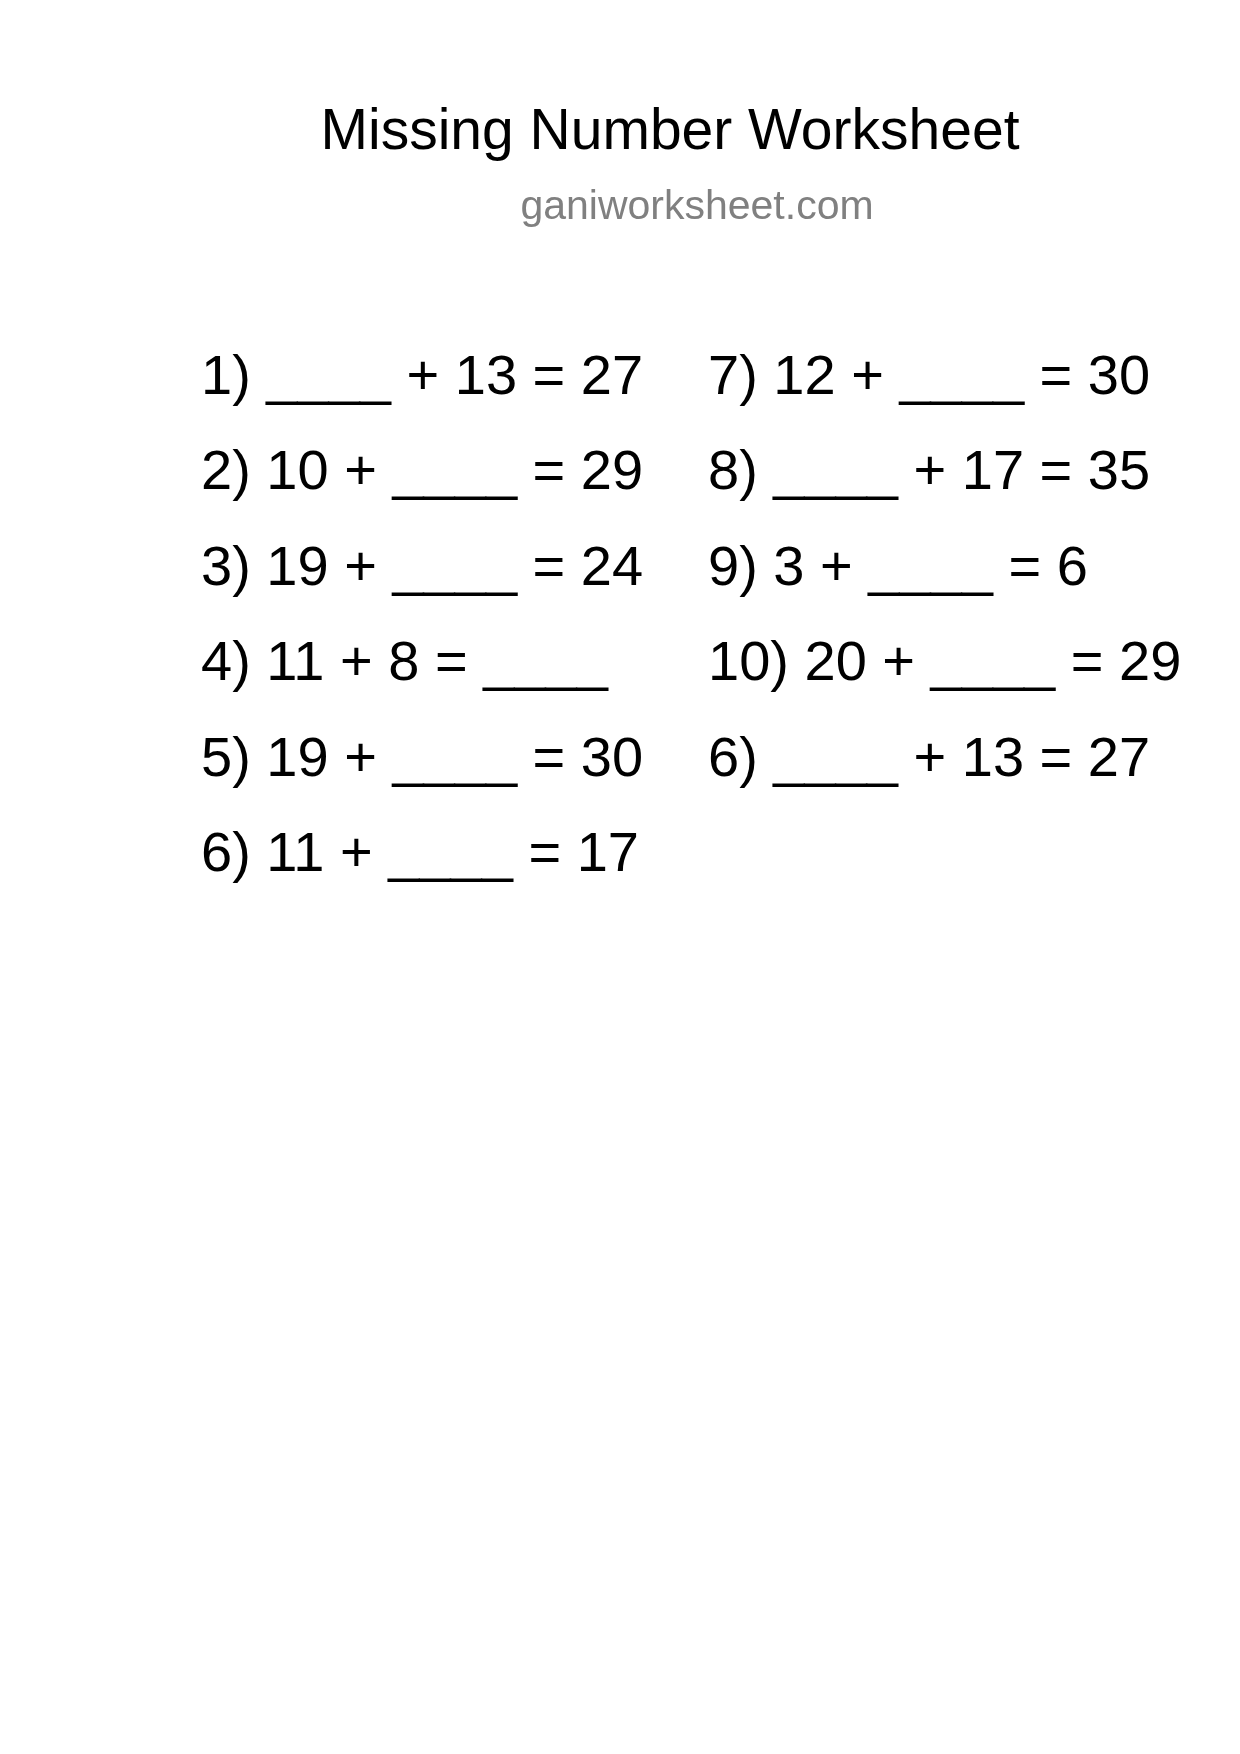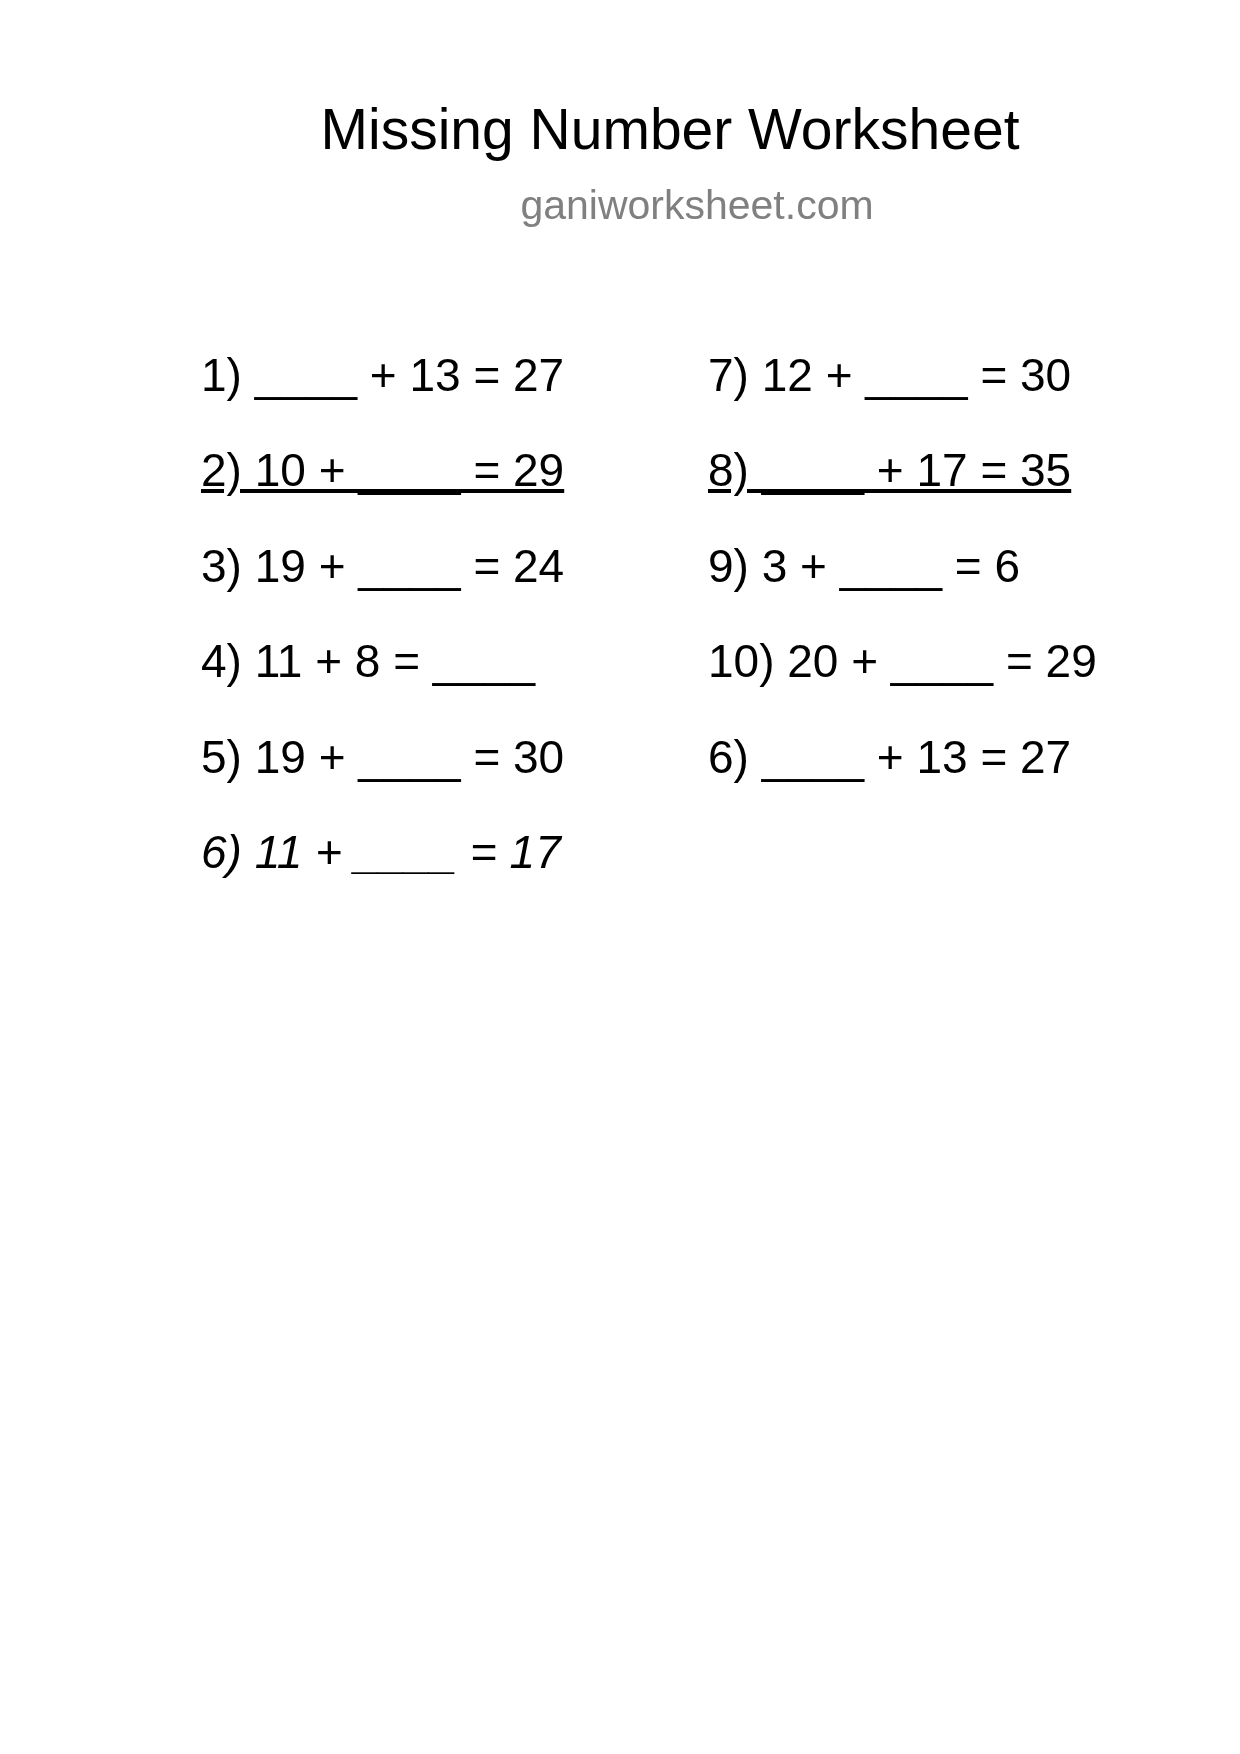--- a/index.html
+++ b/index.html
@@ -33,32 +33,32 @@
       width: 1394px;
       top: 181px;
       text-align: center;
       font-size: 41px;
       line-height: 48px;
       color: #808080;
       white-space: nowrap;
     }
     .problem {
       position: absolute;
-      font-size: 46px;
+      font-size: 56px;
       line-height: 54px;
       white-space: pre;
     }
     .col-left  { left: 201px; }
     .col-right { left: 708px; }
     .r1 { top: 348px; }
-    .r2 { top: 443px; text-decoration: underline; }
+    .r2 { top: 443px; }
     .r3 { top: 539px; }
     .r4 { top: 634px; }
     .r5 { top: 730px; }
-    .r6 { top: 825px; font-style: italic; }
+    .r6 { top: 825px; }
   </style>
 </head>
 <body>
 
 <h1 class="title">Missing Number Worksheet</h1>
 <div class="subtitle">ganiworksheet.com</div>
 
 <div>
   <div class="problem col-left r1">1) ____ + 13 = 27</div>
   <div class="problem col-left r2">2) 10 + ____ = 29</div>

